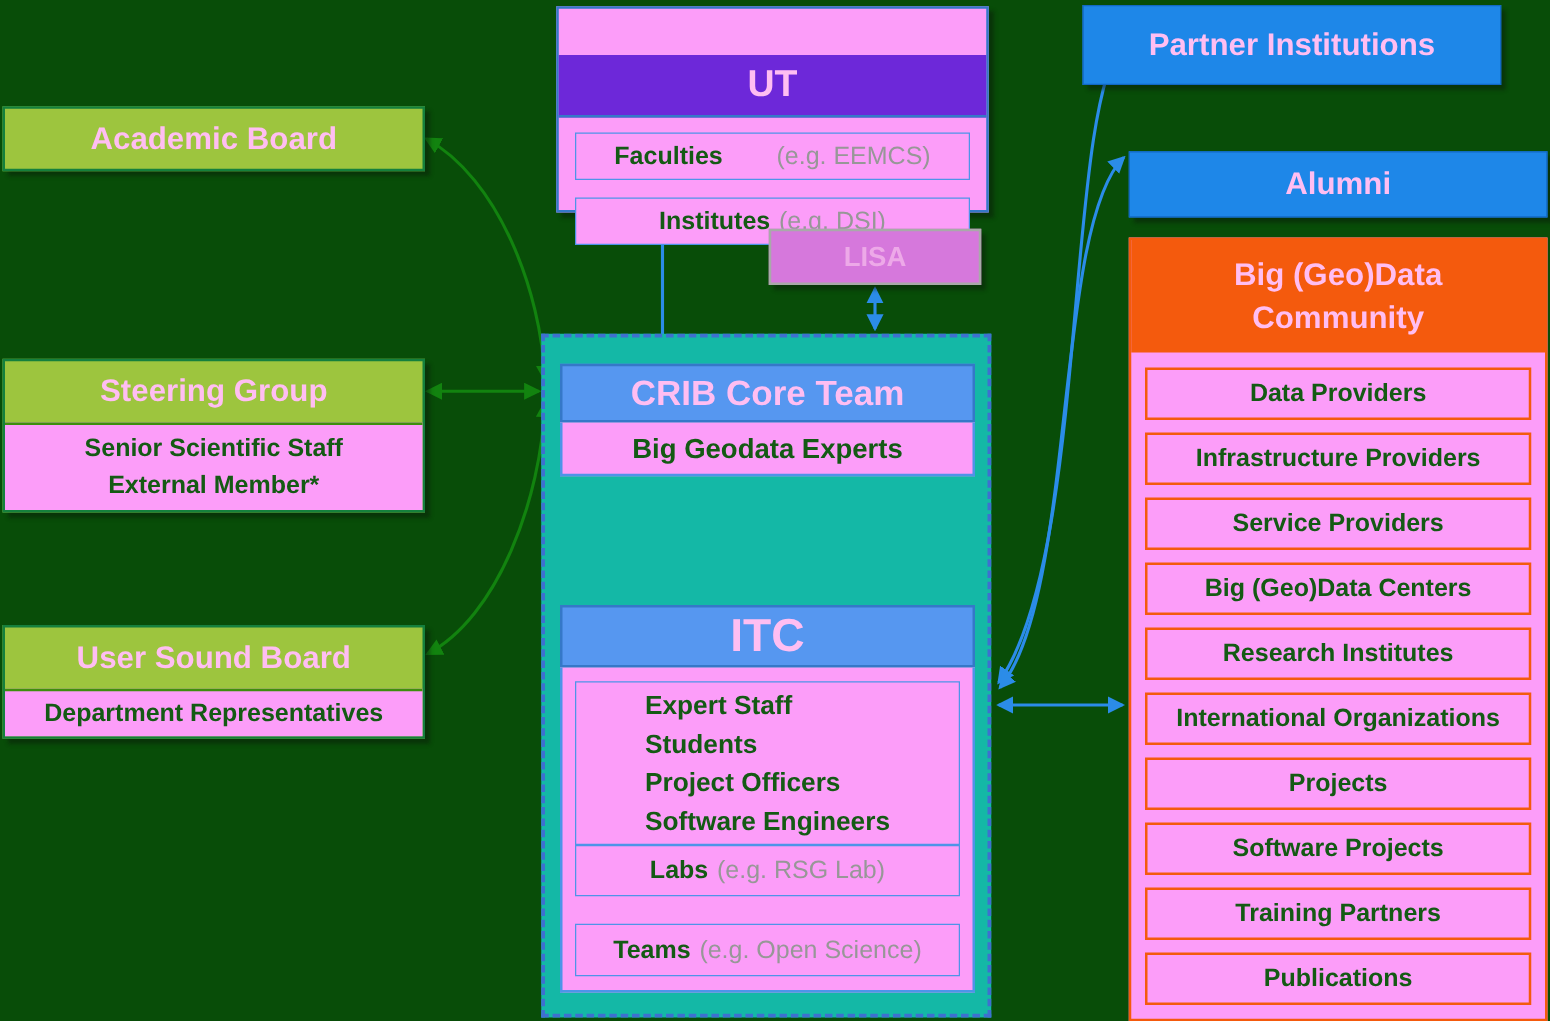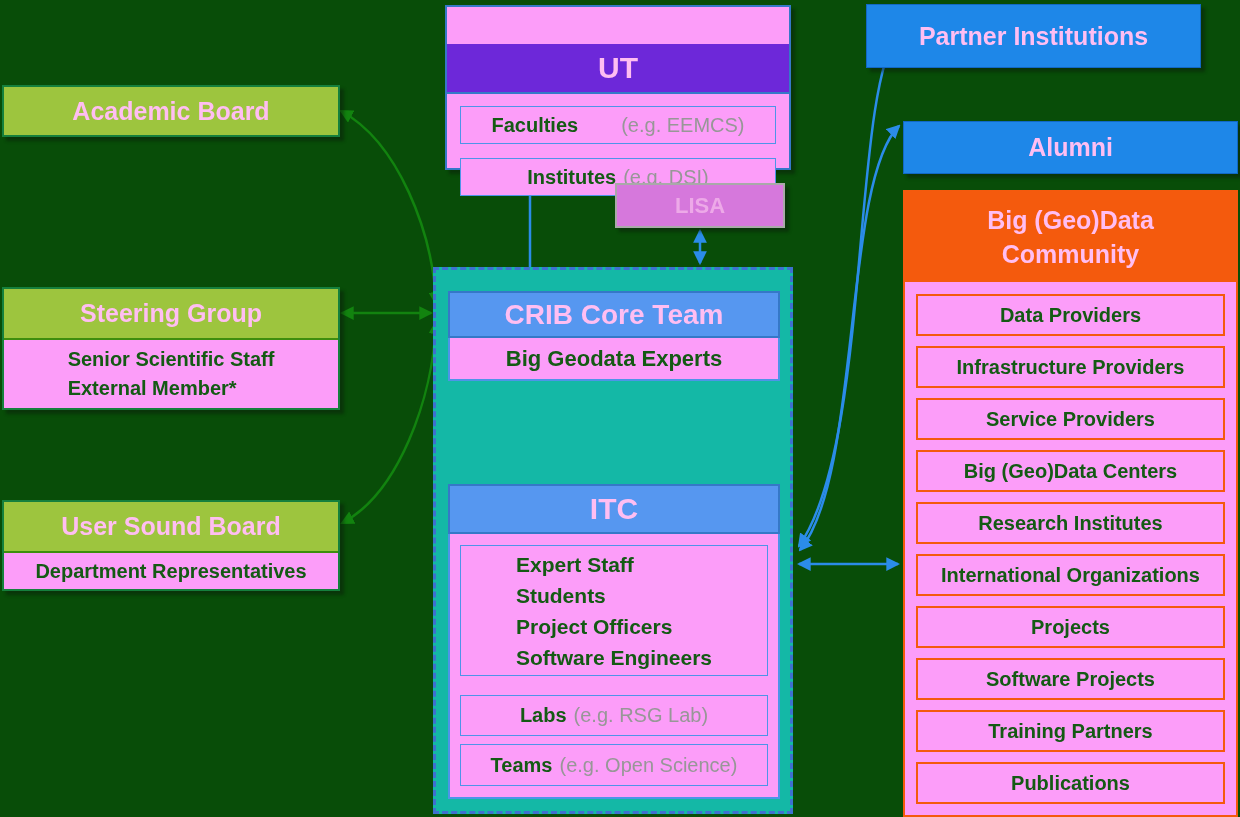--- a/index.html
+++ b/index.html
@@ -11,21 +11,21 @@
   .overlay{position:absolute;left:0;top:0;z-index:1;}
   .box{position:absolute;box-sizing:border-box;z-index:2;}
   .shadow{box-shadow:4px 4px 3px rgba(10,25,10,.45);}
   .hdr{display:flex;align-items:center;justify-content:center;
        font-weight:bold;color:#FFBEF2;text-align:center;box-sizing:border-box;}
   .preline{white-space:pre-line;}
   
   .olive{background:#9DC53E;border:2px solid #15803d;}
   .olive .hdr{font-size:25px;}
   .olive-body{background:#FC9DF9;color:#145A14;font-weight:bold;border-top:2px solid #3E8E0E;
-       display:flex;align-items:center;justify-content:center;font-size:20px;line-height:29px;}
+       display:flex;align-items:center;justify-content:center;text-align:center;font-size:20px;line-height:29px;}
   
   .ut{background:#FC9DF9;border:2px solid #3578C8;}
   .blue-hdr{background:#6d28d9;margin-top:37px;}
   .inner-row{background:#FC9DF9;border:1px solid #4D94E8;display:flex;align-items:center;justify-content:center;
        font-size:20px;color:#145A14;font-weight:bold;box-sizing:border-box;}
   .note{color:#979797;font-weight:normal;margin-left:7px;}
   .crib{background:#14b8a6;border:3px dashed #3E70D0;}
   .grp-hdr{background:#5697F0;border:2px solid #3578C8;display:flex;align-items:center;justify-content:center;
        font-weight:bold;color:#FFBEF2;box-sizing:border-box;}
   .grp-body{background:#FC9DF9;border:2px solid #4D94E8;border-top:none;box-sizing:border-box;}
@@ -99,31 +99,31 @@
   <div class="box shadow" style="left:615px;top:183px;width:170px;height:45px;background:#D678DC;border:2px solid #A9A9A9;display:flex;align-items:center;justify-content:center;font-weight:bold;font-size:22px;color:#EDA9E8;">LISA</div>
 
   <div class="box crib" style="left:433px;top:267px;width:360px;height:547px;">
 
     <div style="position:absolute;left:12px;top:21px;width:332px;">
       <div class="grp-hdr" style="height:47px;font-size:28px;">CRIB Core Team</div>
       <div class="grp-body" style="height:43px;display:flex;align-items:center;justify-content:center;color:#145A14;font-weight:bold;font-size:22px;">Big Geodata Experts</div>
     </div>
 
     <div style="position:absolute;left:12px;top:214px;width:332px;">
-      <div class="grp-hdr" style="height:50px;font-size:30px;">ITC</div>
+      <div class="grp-hdr" style="height:50px;font-size:37px;">ITC</div>
       <div class="grp-body" style="padding:11px 10px;">
         <div class="inner-row preline" style="height:131px;font-size:21px;line-height:31px;">Expert Staff
 Students
 Project Officers
 Software Engineers</div>
-        <div class="inner-row" style="height:41px;margin-top:19px;">
+        <div class="inner-row" style="height:41px;margin-top:0;">
           <span>Labs</span>
           <span class="note">(e.g. RSG Lab)</span>
         </div>
-        <div class="inner-row" style="height:42px;margin-top:8px;">
+        <div class="inner-row" style="height:42px;margin-top:22px;">
           <span>Teams</span>
           <span class="note">(e.g. Open Science)</span>
         </div>
       </div>
     </div>
   </div>
 
   <div class="box bblue shadow" style="left:866px;top:4px;width:335px;height:64px;">
     <div class="hdr" style="height:100%;">Partner Institutions</div>
   </div>

